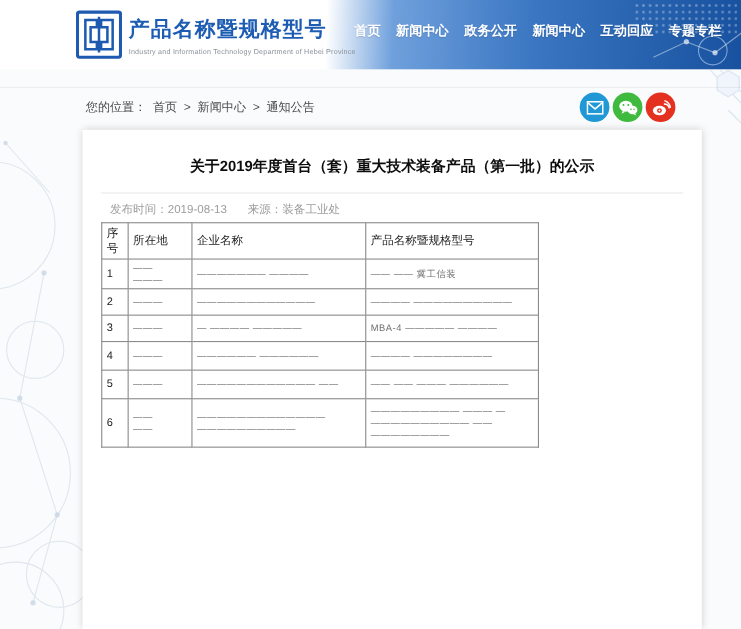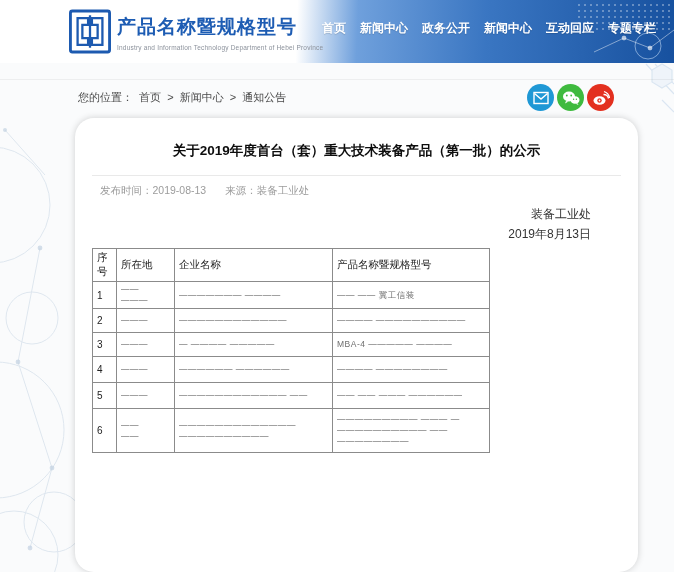--- a/index.html
+++ b/index.html
@@ -37,21 +37,20 @@
   .share { position:absolute; left:527px; top:84px; z-index:3; display:flex; gap:3px; }
   .icon-circle { width:27px; height:27px; border-radius:50%; display:flex; align-items:center; justify-content:center; cursor:pointer; }
   .ic-mail { background:#1f98d5; }
   .ic-wechat { background:#3fba3f; }
   .ic-weibo { background:#e3301f; }
   
   .panel {
     position:absolute; left:75px; top:118px; width:563px; height:454px; z-index:2;
     background:#ffffff; box-shadow:0 0 7px rgba(0,0,0,.18); overflow:hidden;
     padding:0 17px;
-    border-radius:19px;
   }
   .article-title { margin-top:24px; text-align:center; font-size:13.5px; font-weight:bold; color:#0d0d0d; }
   .divider { margin-top:15px; border-top:1px solid #e9e9e9; }
   .meta { margin-top:8px; text-align:left; font-size:10.5px; color:#9c9c9c; }
   .meta span { margin:0 8px; }
   .body-text { margin-top:18px; font-size:12px; line-height:19px; color:#333; }
   .body-text p { text-indent:2em; }
   .signoff { margin-top:6px; padding-right:30px; text-align:right; font-size:12px; line-height:20px; color:#333; }
   .table-caption { margin-top:10px; font-size:11.5px; font-weight:bold; color:#0d0d0d; }
   
@@ -167,24 +166,20 @@
 
 <div class="panel">
   <div class="article-title">关于2019年度首台（套）重大技术装备产品（第一批）的公示</div>
   <div class="divider"></div>
   <div class="meta">
     <span>发布时间：2019-08-13</span>
     <span>来源：装备工业处</span>
   </div>
 
 
-  <div class="signoff">
-    <div>装备工业处</div>
-    <div>2019年8月13日</div>
-  </div>
 
 
   <table class="result">
     <colgroup>
       <col style="width:24px">
         <col style="width:58px">
         <col style="width:158px">
         <col style="width:157px">
     </colgroup>
     <thead>

